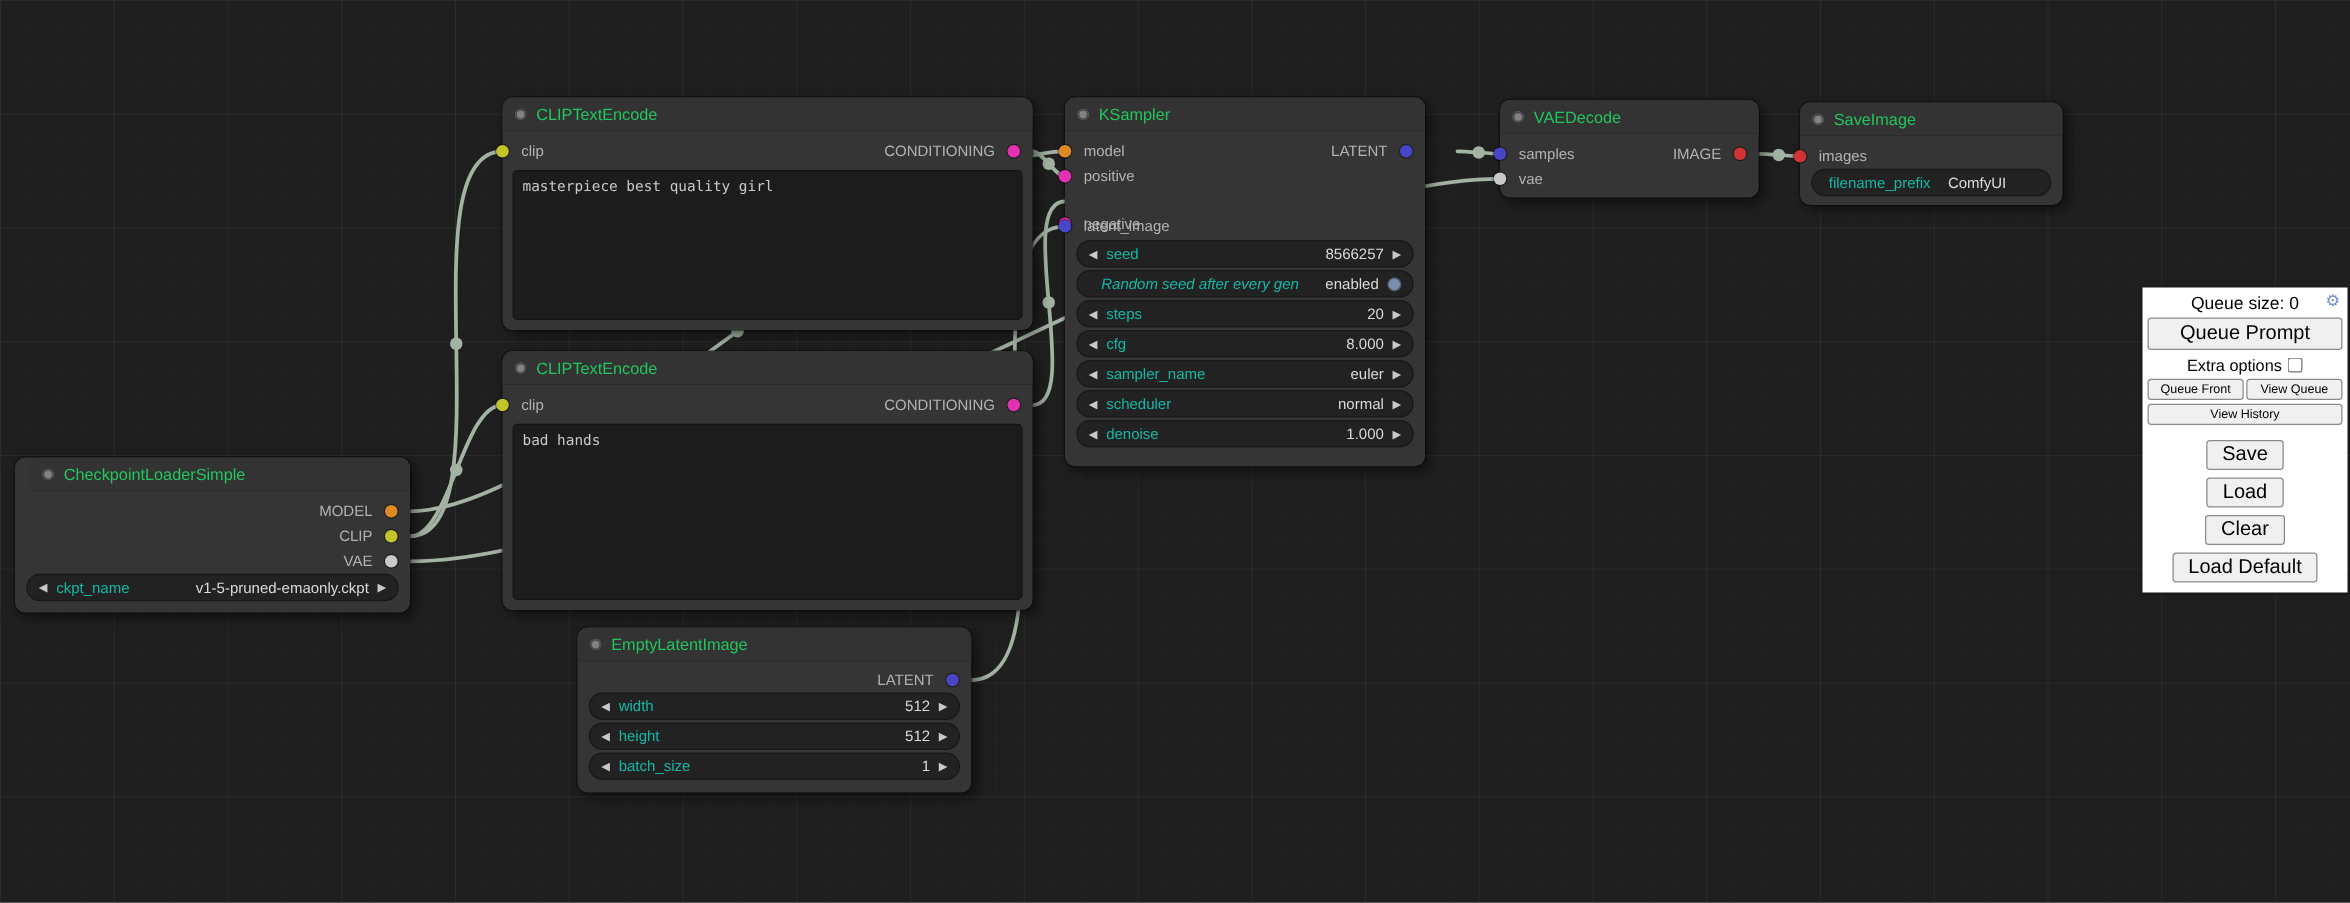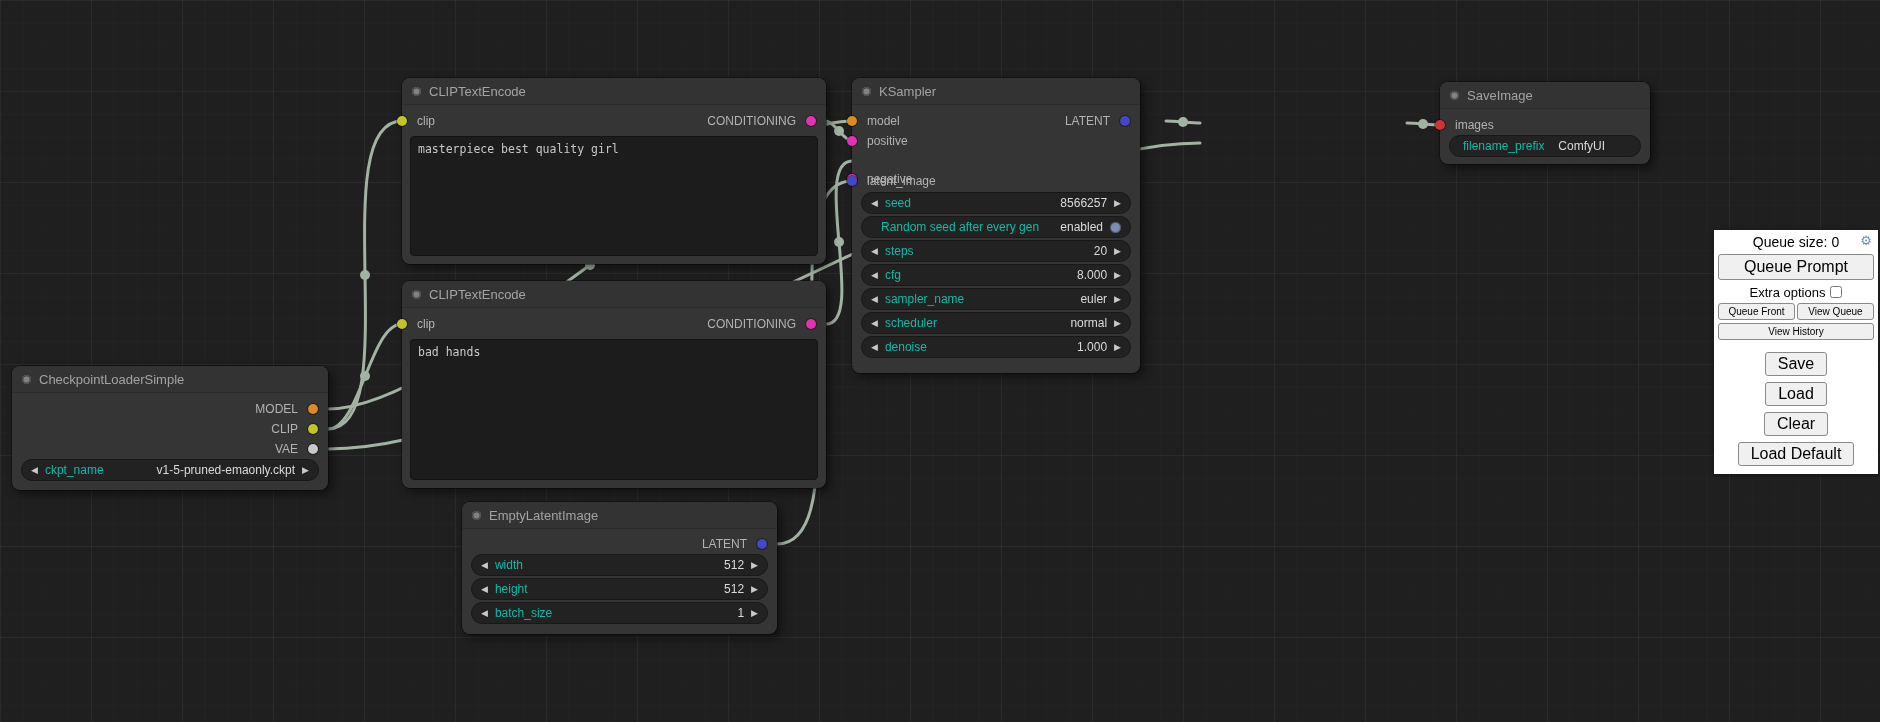--- a/index.html
+++ b/index.html
@@ -14,21 +14,21 @@
   #wires{position:absolute;left:0;top:0;z-index:1;}
   #wires path{fill:none;stroke:#a3b3a3;stroke-width:3;stroke-linecap:round;}
   #wires circle{fill:#a3b3a3;}
 
   .node{position:absolute;z-index:2;background:#353535;border-radius:8px;
     box-shadow:4px 4px 10px rgba(0,0,0,0.5),0 0 0 1px rgba(0,0,0,0.35);box-sizing:border-box;}
   .ntitle{height:26px;display:flex;align-items:center;gap:8px;padding:0 10px;
     background:#333333;border-radius:8px 8px 0 0;border-bottom:1px solid #2c2c2c;cursor:move;}
   .ndot{width:9px;height:9px;border-radius:50%;background:#828282;
     box-shadow:inset 0 0 0 1.5px #4b4b4b;flex:0 0 auto;}
-  .ntext{font-size:13px;color:#a3a3a3;white-space:nowrap;}
+  .ntext{font-size:13px;color:#22c55e;white-space:nowrap;}
 
   .slot{position:absolute;height:20px;display:flex;align-items:center;}
   .slot.in{left:0;padding-left:15px;}
   .slot.out{right:15px;padding-right:15px;}
   .slabel{font-size:12px;color:#b2b2b2;white-space:nowrap;}
   .sdot{position:absolute;width:10px;height:10px;border-radius:50%;top:5px;
     box-shadow:0 0 0 1px rgba(0,0,0,0.4);}
   .slot.in .sdot{left:-5px;}
   .slot.out .sdot{right:-5px;}
 
@@ -83,21 +83,21 @@
     <circle cx="365" cy="275" r="5"></circle>
     <circle cx="365" cy="376" r="5"></circle>
     <circle cx="764" cy="296" r="5"></circle>
     <circle cx="839" cy="131" r="5"></circle>
     <circle cx="839" cy="242" r="5"></circle>
     <circle cx="814" cy="362" r="5"></circle>
     <circle cx="1183" cy="122" r="5"></circle>
     <circle cx="1423" cy="124" r="5"></circle>
   </svg>
 
-  <div class="node" style="left:12px;top:366px;width:316px;height:124px;">
+  <div class="node" style="left:12px;top:366px;width:316px;height:124px;padding-left:12px;">
     <div class="ntitle">
       <span class="ndot"></span>
       <span class="ntext">CheckpointLoaderSimple</span>
     </div>
     <div class="slot out" style="top:33px;">
       <span class="slabel">MODEL</span>
       <span class="sdot" style="background: rgb(221, 138, 34);"></span>
     </div>
     <div class="slot out" style="top:53px;">
       <span class="slabel">CLIP</span>
@@ -201,21 +201,21 @@
       <span class="sdot" style="background: rgb(70, 70, 198);"></span>
       <span class="slabel">latent_image</span>
     </div>
     <div class="widget" style="top:114px;">
       <span class="arrow">◀</span>
       <span class="wlabel">seed</span>
       <span class="wvalue">8566257</span>
       <span class="arrow">▶</span>
     </div>
     <div class="widget" style="top:138px;">
-      <span class="wlabel" style="margin-left:10px;">Random seed after every gen</span>
+      <span class="wlabel" style="margin-left:10px;font-style:italic;">Random seed after every gen</span>
       <span class="wvalue">enabled</span>
       <span class="toggle-dot" style="background: rgb(122, 143, 174);"></span>
     </div>
     <div class="widget" style="top:162px;">
       <span class="arrow">◀</span>
       <span class="wlabel">steps</span>
       <span class="wvalue">20</span>
       <span class="arrow">▶</span>
     </div>
     <div class="widget" style="top:186px;">
@@ -237,20 +237,38 @@
       <span class="arrow">▶</span>
     </div>
     <div class="widget" style="top:258px;">
       <span class="arrow">◀</span>
       <span class="wlabel">denoise</span>
       <span class="wvalue">1.000</span>
       <span class="arrow">▶</span>
     </div>
   </div>
 
+  <div class="node" style="left:1200px;top:80px;width:207px;height:78px;">
+    <div class="ntitle">
+      <span class="ndot"></span>
+      <span class="ntext">VAEDecode</span>
+    </div>
+    <div class="slot in" style="top:33px;">
+      <span class="sdot" style="background: rgb(70, 70, 198);"></span>
+      <span class="slabel">samples</span>
+    </div>
+    <div class="slot out" style="top:33px;">
+      <span class="slabel">IMAGE</span>
+      <span class="sdot" style="background: rgb(207, 52, 52);"></span>
+    </div>
+    <div class="slot in" style="top:53px;">
+      <span class="sdot" style="background: rgb(201, 201, 201);"></span>
+      <span class="slabel">vae</span>
+    </div>
+  </div>
 
   <div class="node" style="left:1440px;top:82px;width:210px;height:82px;">
     <div class="ntitle">
       <span class="ndot"></span>
       <span class="ntext">SaveImage</span>
     </div>
     <div class="slot in" style="top:33px;">
       <span class="sdot" style="background: rgb(207, 52, 52);"></span>
       <span class="slabel">images</span>
     </div>

